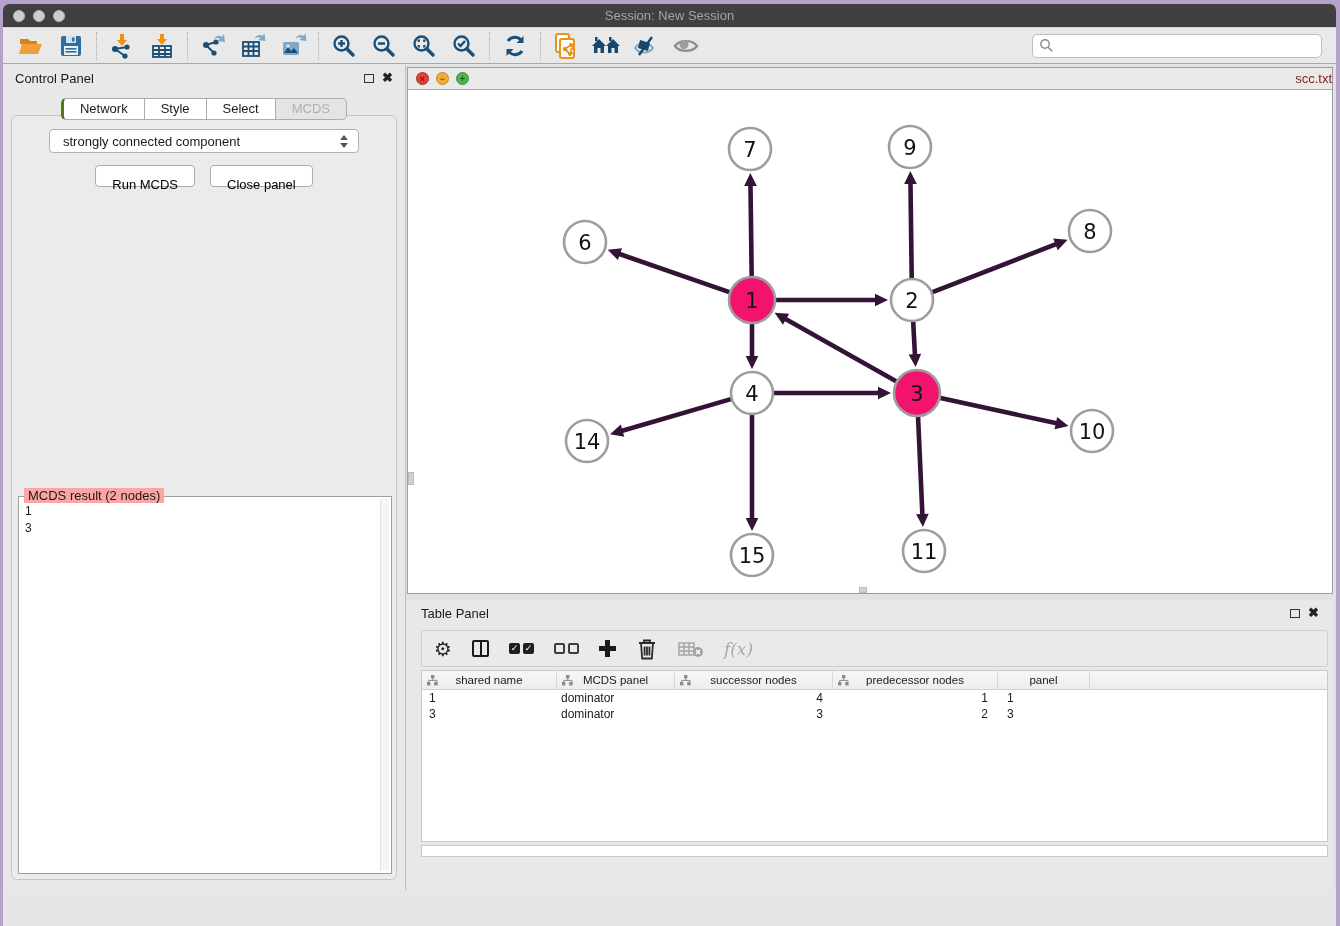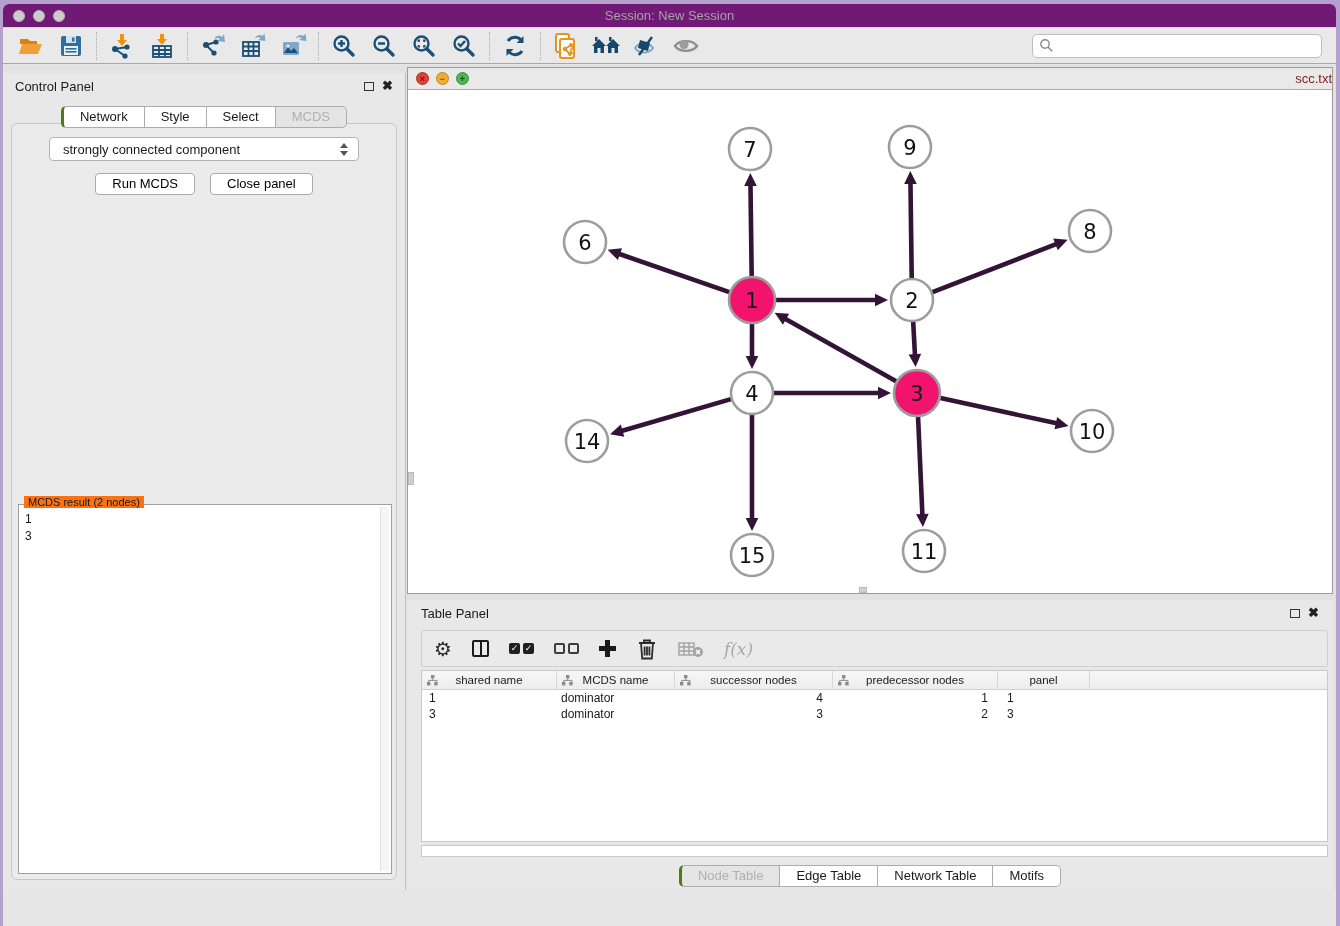--- a/index.html
+++ b/index.html
@@ -1,57 +1,57 @@
 <!DOCTYPE html>
 <html><head>
 <meta charset="utf-8">
 <style>
   * { box-sizing: border-box; margin: 0; padding: 0; }
   html,body { width:1340px; height:926px; }
   body { background:#b4a1ce; font-family:"Liberation Sans",sans-serif; overflow:hidden; position:relative; color:#1a1a1a; }
   .window { position:absolute; top:4px; left:3px; right:4px; bottom:0; background:#e6e6e6; border-radius:6px 6px 0 0; overflow:hidden; }
 
   
-  .titlebar { height:24px; background:#701a75; border-bottom:1px solid #d6d6d6; position:relative; }
+  .titlebar { height:24px; background:#404040; border-bottom:1px solid #d6d6d6; position:relative; }
   .tl-group { position:absolute; left:10px; top:6px; display:flex; gap:8px; }
   .tl { width:12px; height:12px; border-radius:50%; background:#cdcdcd; border:1px solid #b6b6b6; }
   .win-title { text-align:center; line-height:24px; font-size:13px; color:#a4a4a4; }
 
   
   .toolbar { height:36px; background:#e9e9e9; border-bottom:1px solid #a8a8a8; display:flex; align-items:center; padding:0 8px; }
   .tbtn { width:40px; height:32px; display:flex; align-items:center; justify-content:center; }
   .tsep { width:1px; height:28px; border-left:1px dotted #aaa; margin:0 5px; }
   .searchbox { margin-left:auto; margin-right:6px; width:290px; height:24px; background:#fff; border:1px solid #bdbdbd; border-radius:5px; display:flex; align-items:center; padding:0 6px; }
   .searchbox input { border:none; outline:none; flex:1; font-size:12px; background:transparent; }
 
   
   .main { position:absolute; top:61px; bottom:36px; left:0; right:0; background:#e2e2e2; }
 
   
-  .cpanel { position:absolute; left:0; top:8px; width:403px; bottom:0; background:#e8e8e8; border-right:1px solid #c0c0c0; }
+  .cpanel { position:absolute; left:0; top:0; width:403px; bottom:0; background:#e8e8e8; border-right:1px solid #c0c0c0; }
   .cp-header { height:26px; display:flex; align-items:center; padding:0 12px; font-size:13px; }
   .panel-btns { margin-left:auto; display:flex; gap:8px; align-items:center; }
   .float-glyph { width:10px; height:9px; border:1.5px solid #333; }
   .close-glyph { font-size:13px; font-weight:bold; color:#222; line-height:10px; }
   .cp-tabs { position:absolute; top:33px; left:0; right:0; display:flex; justify-content:center; z-index:2; }
   .tab { height:22px; line-height:20px; padding:0 16px; font-size:13px; background:#fff; border:1px solid #acacac; border-left:none; }
   .tab:first-child { border-left:3px solid #4d7c0f; border-radius:5px 0 0 5px; }
   .tab:last-child { border-radius:0 5px 5px 0; }
   .tab.sel { background:#e4e4e4; color:#b0b0b0; }
   .cp-sub { position:absolute; left:8px; right:8px; top:50px; bottom:10px; background:#ebebeb; border:1px solid #c6c6c6; border-radius:6px; }
   .opt-label { text-align:center; margin-top:26px; font-size:13px; }
   .criterion { margin:13px auto 0; width:310px; height:24px; background:#fff; border:1px solid #b3b3b3; border-radius:4px; display:flex; align-items:center; padding:0 10px 0 13px; font-size:13px; }
   .stepper { margin-left:auto; display:flex; flex-direction:column; gap:3px; }
   .stepper i { display:block; width:0; height:0; border-left:4px solid transparent; border-right:4px solid transparent; }
   .stepper .up { border-bottom:5px solid #555; }
   .stepper .dn { border-top:5px solid #555; }
   .cp-buttons { display:flex; justify-content:center; gap:15px; margin-top:12px; }
-  .btn { height:22px; padding:0 16px; background:#fff; border:1px solid #ababab; border-radius:4px; font-size:13px; line-height:20px; }
+  .btn { height:22px; padding:9px 16px; background:#fff; border:1px solid #ababab; border-radius:4px; font-size:13px; line-height:20px; }
   .result-group { position:absolute; left:6px; right:4px; top:380px; bottom:5px; border:1px solid #9f9f9f; background:#fff; }
-  .result-legend { position:absolute; top:-9px; left:5px; background:#f97316; padding:0 4px; font-size:11px; }
+  .result-legend { position:absolute; top:-9px; left:5px; background:#fca5a5; padding:0 4px; font-size:13px; }
   .result-text { position:absolute; inset:2px 12px 2px 2px; font-size:12px; line-height:17px; padding:4px 4px; overflow:hidden; }
   .result-vscroll { position:absolute; top:2px; bottom:2px; right:2px; width:9px; background:#f5f5f5; border-left:1px solid #e2e2e2; }
 
   
   .right { position:absolute; left:404px; top:2px; right:3px; bottom:0; }
   .netwin { position:absolute; top:0; left:0; right:0; height:527px; background:#fff; border:1px solid #9c9c9c; }
   .nw-titlebar { height:22px; background:#e9e9e9; border-bottom:1px solid #adadad; position:relative; }
   .nw-lights { position:absolute; left:8px; top:4px; display:flex; gap:7px; }
   .light { width:13px; height:13px; border-radius:50%; font-size:9px; font-weight:bold; text-align:center; line-height:12px; }
   .light.red { background:#df4238; border:1px solid #ad2f28; color:#741712; }
@@ -437,21 +437,21 @@
               </div>
             <div class="th c1">
                 <svg class="cicon" width="11" height="11" viewBox="0 0 11 11">
                   <g fill="#8a8a8a">
                     <rect x="4" y="0" width="3.4" height="3.4"></rect>
                     <rect x="0" y="7" width="3.4" height="3.4"></rect>
                     <rect x="7.2" y="7" width="3.4" height="3.4"></rect>
                   </g>
                   <path stroke="#8a8a8a" stroke-width="1" fill="none" d="M5.7 3.4v2M1.7 7V5.4h8.2V7"></path>
                 </svg>
-                <span>MCDS name</span>
+                <span>MCDS panel</span>
               </div>
             <div class="th c2">
                 <svg class="cicon" width="11" height="11" viewBox="0 0 11 11">
                   <g fill="#8a8a8a">
                     <rect x="4" y="0" width="3.4" height="3.4"></rect>
                     <rect x="0" y="7" width="3.4" height="3.4"></rect>
                     <rect x="7.2" y="7" width="3.4" height="3.4"></rect>
                   </g>
                   <path stroke="#8a8a8a" stroke-width="1" fill="none" d="M5.7 3.4v2M1.7 7V5.4h8.2V7"></path>
                 </svg>
@@ -481,23 +481,17 @@
           </div>
           <div class="trow">
             <div class="td c0">3</div>
             <div class="td c1">dominator</div>
             <div class="td c2">3</div>
             <div class="td c3">2</div>
             <div class="td c4">3</div>
           </div>
         </div>
         <div class="tp-scroll"></div>
-        <div class="tp-tabs">
-          <span class="tab sel">Node Table</span>
-          <span class="tab">Edge Table</span>
-          <span class="tab">Network Table</span>
-          <span class="tab">Motifs</span>
-        </div>
       </div>
     </div>
   </div>
 
 </div>
 
 </body></html>

